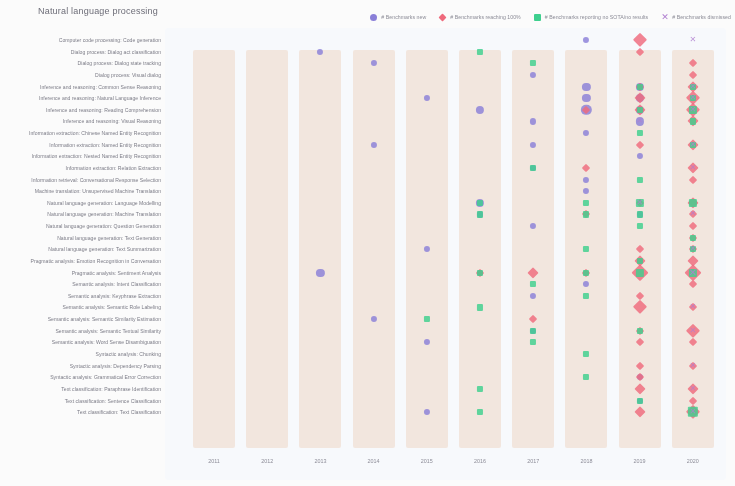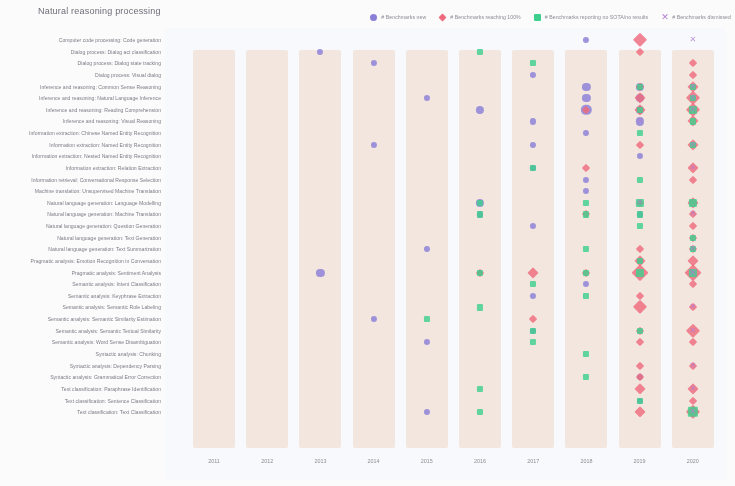--- a/index.html
+++ b/index.html
@@ -59,21 +59,21 @@
   .m-circle{border-radius:50%;background:#8a7fd8;}
   .m-diamond{background:#ef6a7c;border-radius:1px;}
   .m-square{background:#3ecf8e;border-radius:1px;}
   .m-cross{color:#b07fd0;font-weight:700;text-align:center;}
 </style>
 </head>
 <body>
 
 <div id="root">
 
-  <div class="page-title">Natural reasoning processing</div>
+  <div class="page-title">Natural language processing</div>
 
   <div class="legend" id="legend">
       <div class="legend-item">
         <span class="lg-swatch sw-circle" style="background: rgb(138, 127, 216);"></span>
         <span class="legend-label"># Benchmarks new</span>
       </div>
       <div class="legend-item">
         <span class="lg-swatch sw-diamond" style="background: rgb(239, 106, 124);"></span>
         <span class="legend-label"># Benchmarks reaching 100%</span>
       </div>

